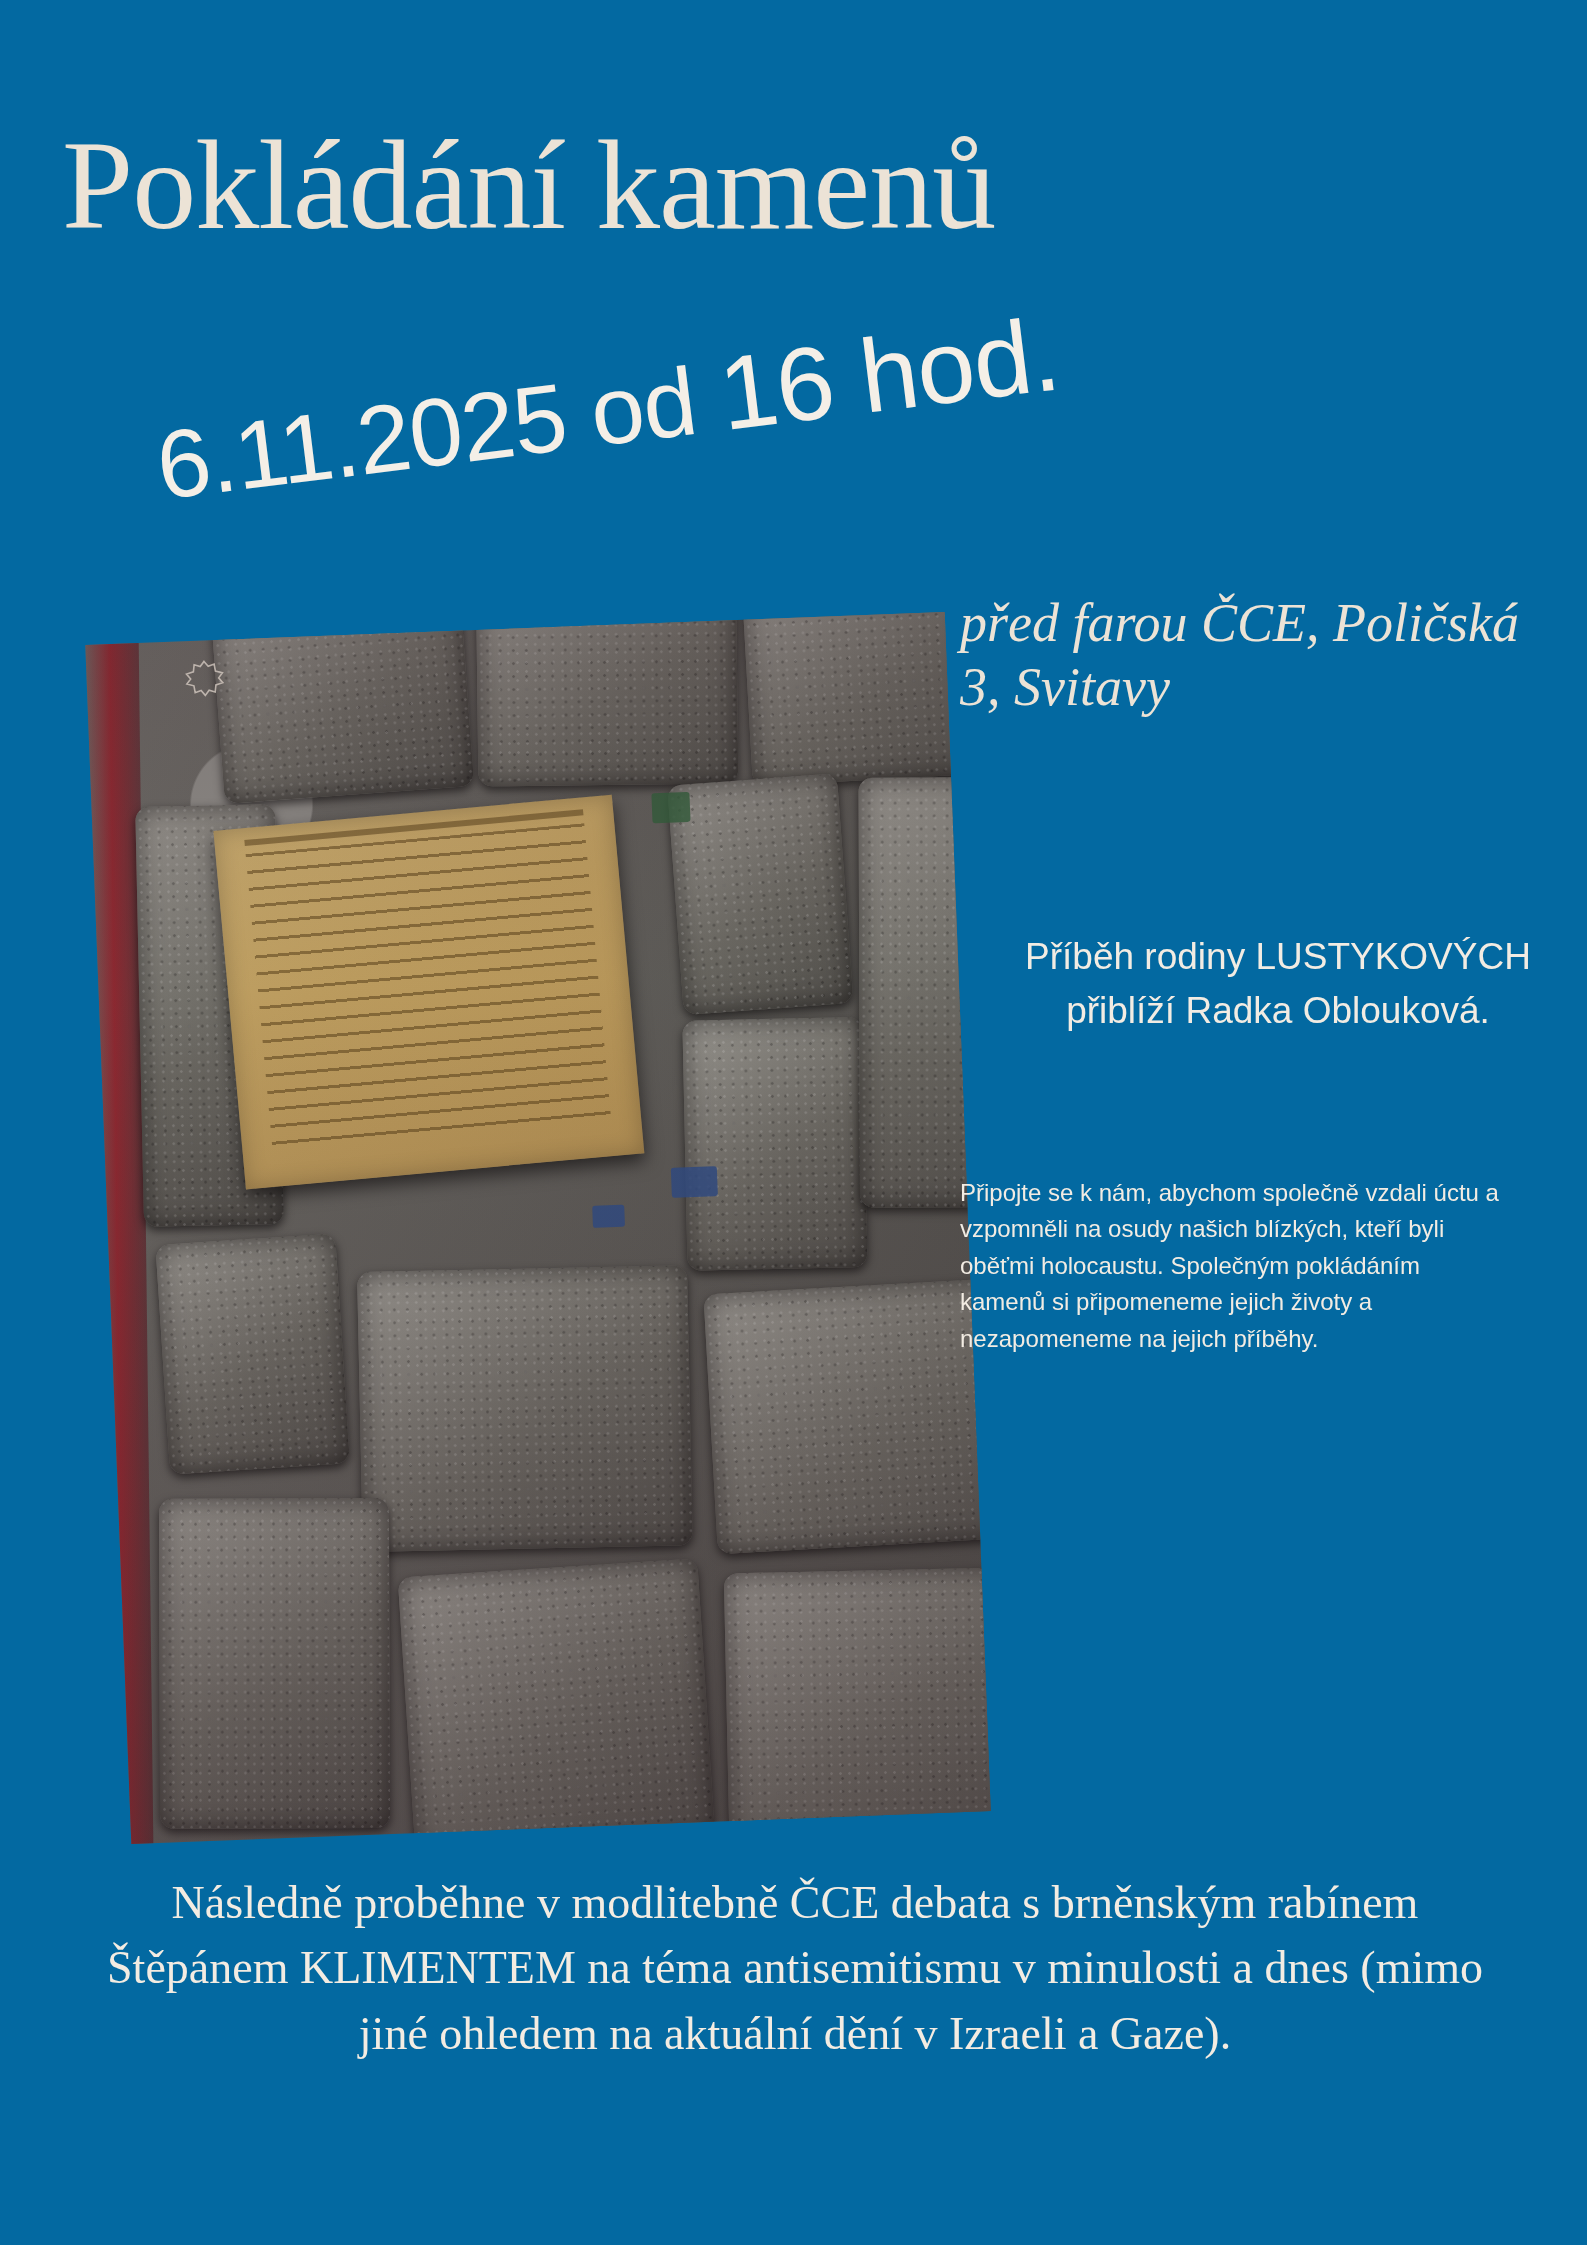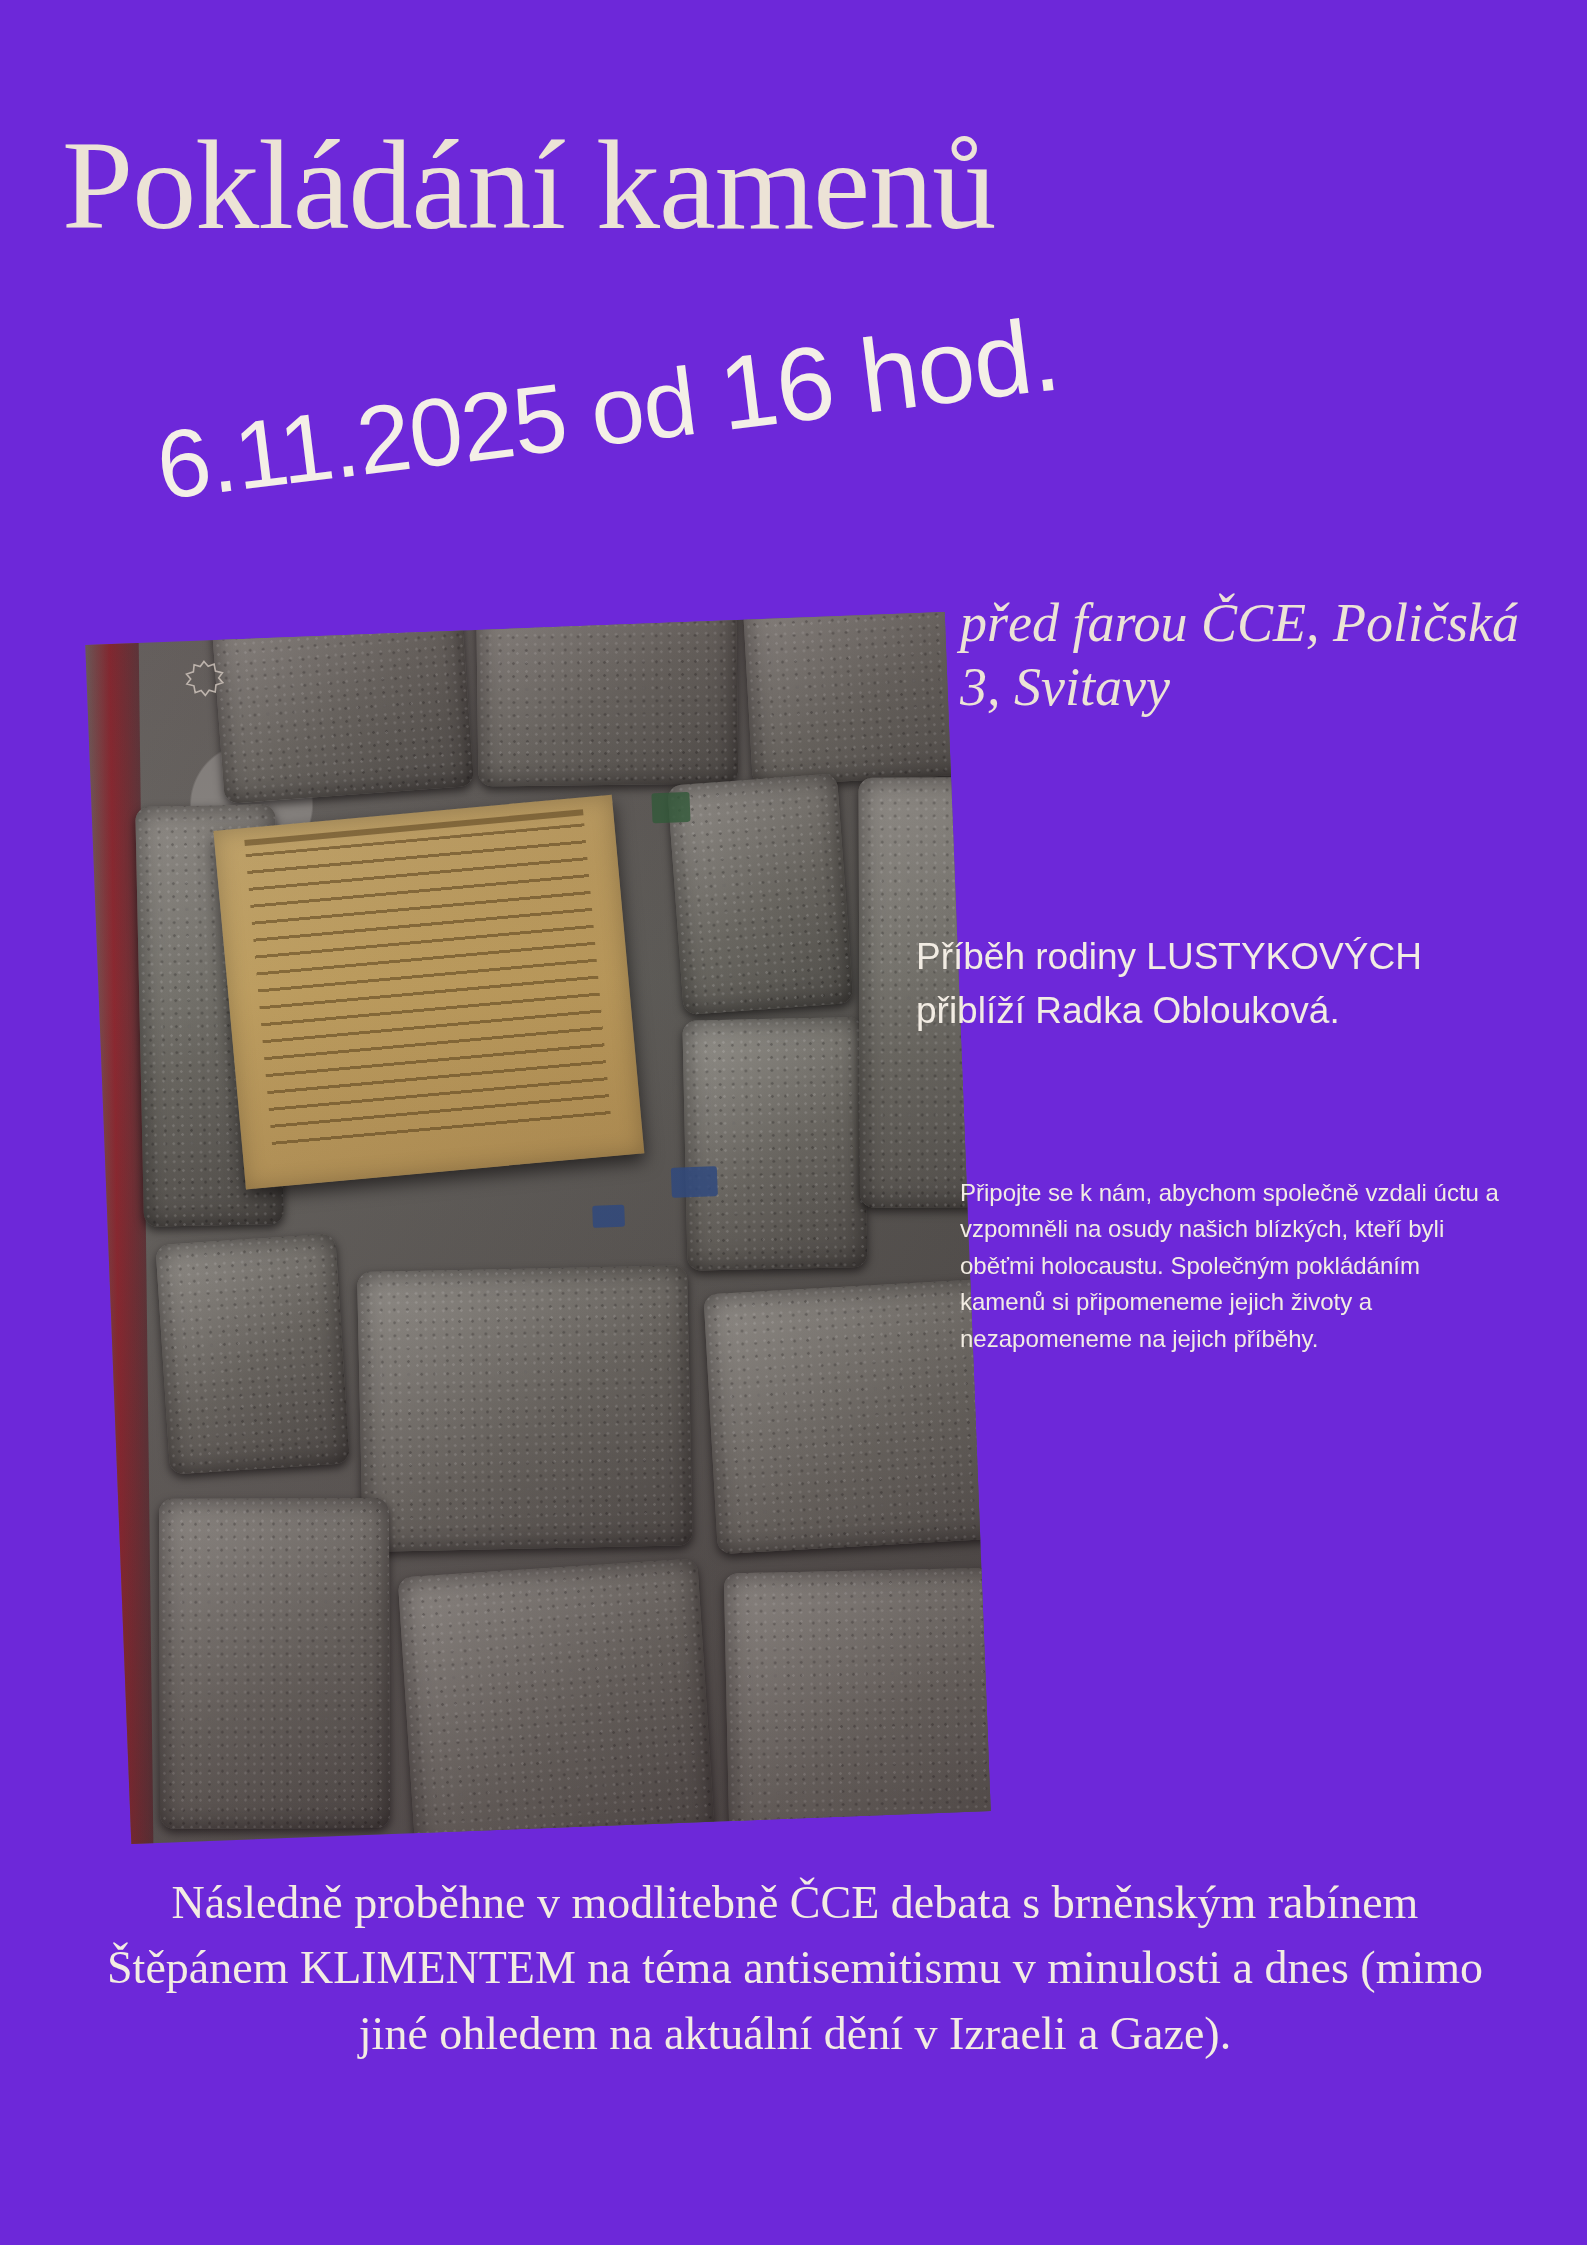--- a/index.html
+++ b/index.html
@@ -12,21 +12,21 @@
     height: 2245px;
     position: relative;
     overflow: hidden;
     font-family: "Liberation Sans", sans-serif;
     background: #3a1d29;
   }
 
   .poster {
     position: absolute;
     inset: 0;
-    background: #6d28d9;
+    background: #0369a1;
   }
 
   
   .title {
     position: absolute;
     left: 62px;
     top: 34px;
     width: 1400px;
     color: #ece3d6;
     font-family: "Liberation Serif", serif;
@@ -166,27 +166,28 @@
     width: 560px;
     color: #ece3d6;
     font-family: "Liberation Serif", serif;
     font-size: 54px;
     line-height: 1.18;
     font-style: italic;
   }
 
   .speaker {
     position: absolute;
-    left: 916px;
+    left: 1008px;
     top: 930px;
     width: 540px;
     color: #f2ece3;
     font-family: "Liberation Sans", sans-serif;
     font-size: 37px;
     line-height: 1.45;
+    text-align: center;
   }
 
   .invite {
     position: absolute;
     left: 960px;
     top: 1175px;
     width: 540px;
     color: #f2ece3;
     font-family: "Liberation Sans", sans-serif;
     font-size: 24px;

